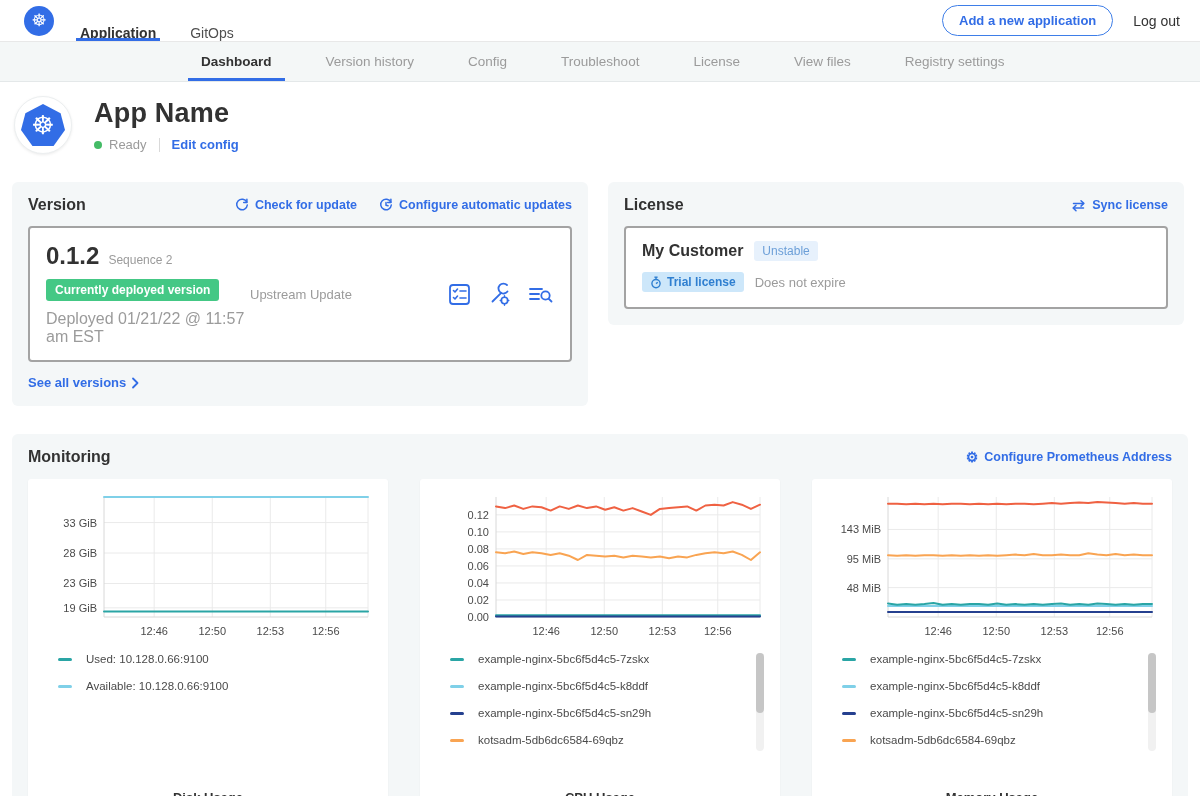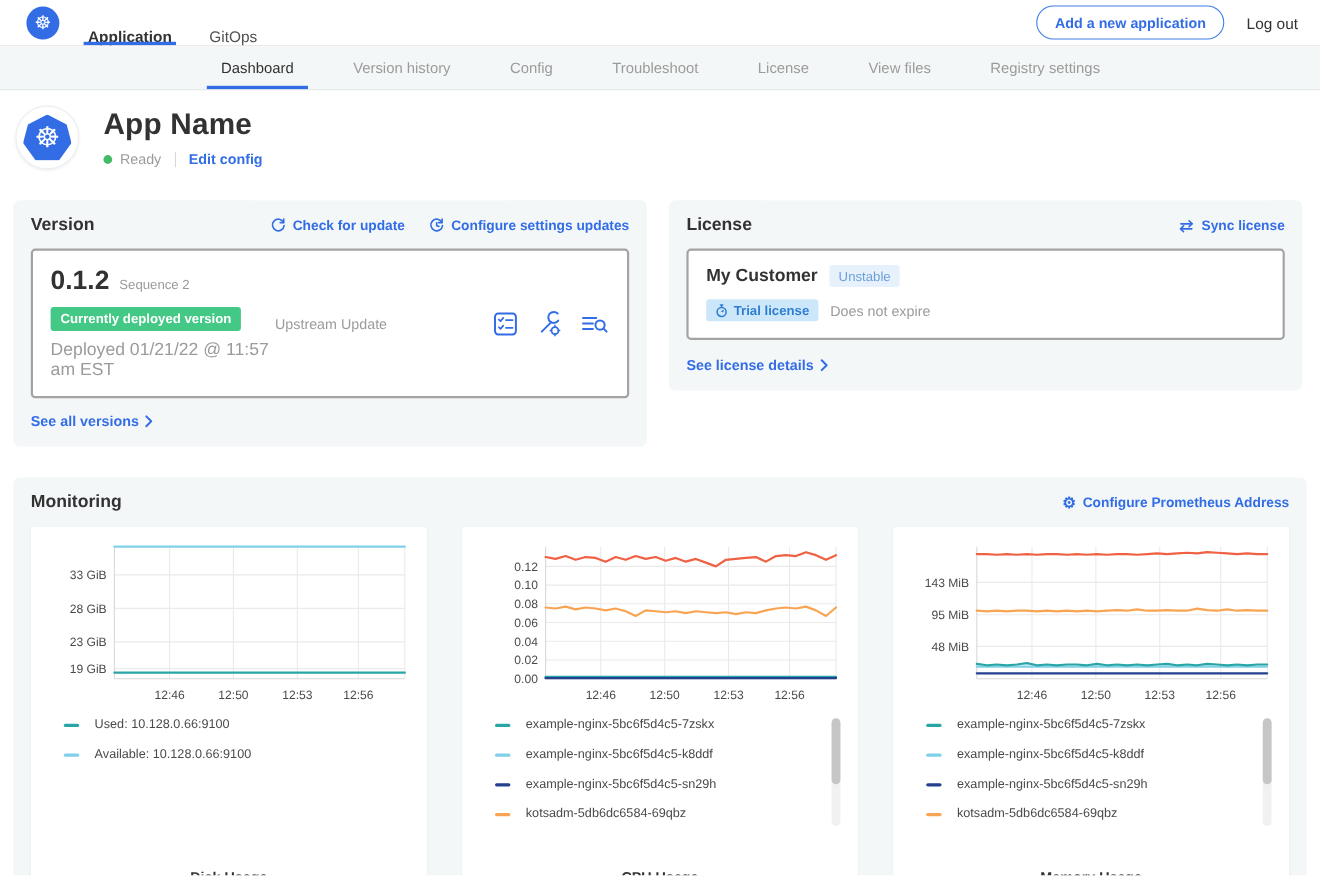--- a/index.html
+++ b/index.html
@@ -22,21 +22,21 @@
   .topnav-spacer { flex:1; }
   .add-app-btn { align-self:center; border:1px solid #3e7ee8; color:#326de6; background:#fff;
                  font-size:13px; font-weight:700; padding:7px 16px; border-radius:17px;
                  margin-right:20px; cursor:pointer; font-family:inherit; }
   .logout { align-self:center; font-size:14px; color:#323232; cursor:pointer; }
   
   .subnav { height:40px; background:#f4f7f7; border-bottom:1px solid #e4e8e9;
             display:flex; align-items:stretch; padding-left:174px; }
   .subtab { display:flex; align-items:center; padding:0 27px; font-size:13.5px;
             color:#9b9b9b; cursor:pointer; position:relative; }
-  .subtab.active { color:#323232; font-weight:400;text-align:right; }
+  .subtab.active { color:#323232; font-weight:700;text-align:right; }
   .subtab.active::after { content:""; position:absolute; left:14px; right:14px; bottom:0;
             height:3px; background:#326de6; }
   
   .app-header { display:flex; align-items:flex-start; padding:14px 0 16px 14px; }
   .app-logo { width:58px; height:58px; border-radius:50%; background:#fff;
               border:1px solid #eceff0; box-shadow:0 1px 3px rgba(0,0,0,.08);
               display:flex; align-items:center; justify-content:center; }
   .app-logo-hept { width:44px; height:42px; background:#326de6; display:flex; align-items:center;
               justify-content:center; color:#fff; font-size:26px;
               clip-path:polygon(50% 0%, 90% 22%, 100% 62%, 74% 100%, 26% 100%, 0% 62%, 10% 22%); }
@@ -169,21 +169,21 @@
             <polyline class="icon-stroke" points="11.9,1.2 11.9,4.4 8.7,4.4"></polyline>
           </svg>
           <span>Check for update</span>
         </div>
         <div class="head-link">
           <svg width="14" height="14" viewBox="0 0 14 14">
             <path class="icon-stroke" d="M11.8 4.2 A5.3 5.3 0 1 0 12.3 7"></path>
             <polyline class="icon-stroke" points="11.9,1.2 11.9,4.4 8.7,4.4"></polyline>
             <polyline class="icon-stroke" points="7,4.6 7,7.2 9,7.8"></polyline>
           </svg>
-          <span>Configure settings updates</span>
+          <span>Configure automatic updates</span>
         </div>
       </div>
       <div class="inner-card version-inner">
         <div class="version-left">
           <div class="version-line1">
             <span class="version-number">0.1.2</span>
             <span class="sequence">Sequence 2</span>
           </div>
           <span class="deployed-badge">Currently deployed version</span>
           <div class="deployed-at">Deployed 01/21/22 @ 11:57 am EST</div>
@@ -253,26 +253,20 @@
             <svg width="12" height="13" viewBox="0 0 12 13">
               <circle cx="6" cy="7.6" r="4.1" fill="none" stroke="#2f7fd0" stroke-width="1.4"></circle>
               <line x1="6" y1="1.2" x2="6" y2="3" stroke="#2f7fd0" stroke-width="1.4"></line>
               <line x1="4.4" y1="1.2" x2="7.6" y2="1.2" stroke="#2f7fd0" stroke-width="1.4"></line>
               <line x1="6" y1="7.6" x2="7.8" y2="6.2" stroke="#2f7fd0" stroke-width="1.4"></line>
             </svg>
             <span>Trial license</span>
           </span>
           <span class="expiry">Does not expire</span>
         </div>
-      </div>
-      <div class="see-link" style="margin-top:15px;">
-        <span>See license details</span>
-        <svg width="8" height="12" viewBox="0 0 8 12">
-          <polyline class="icon-stroke" points="2,1.5 6.5,6 2,10.5" style="stroke-width:1.8"></polyline>
-        </svg>
       </div>
     </div>
   </div>
 
   <div class="monitoring">
     <div class="panel-head" style="margin-bottom:0;">
       <div class="panel-title">Monitoring</div>
       <div class="panel-head-spacer"></div>
       <div class="head-link">
         <span class="gear-glyph">⚙</span>

